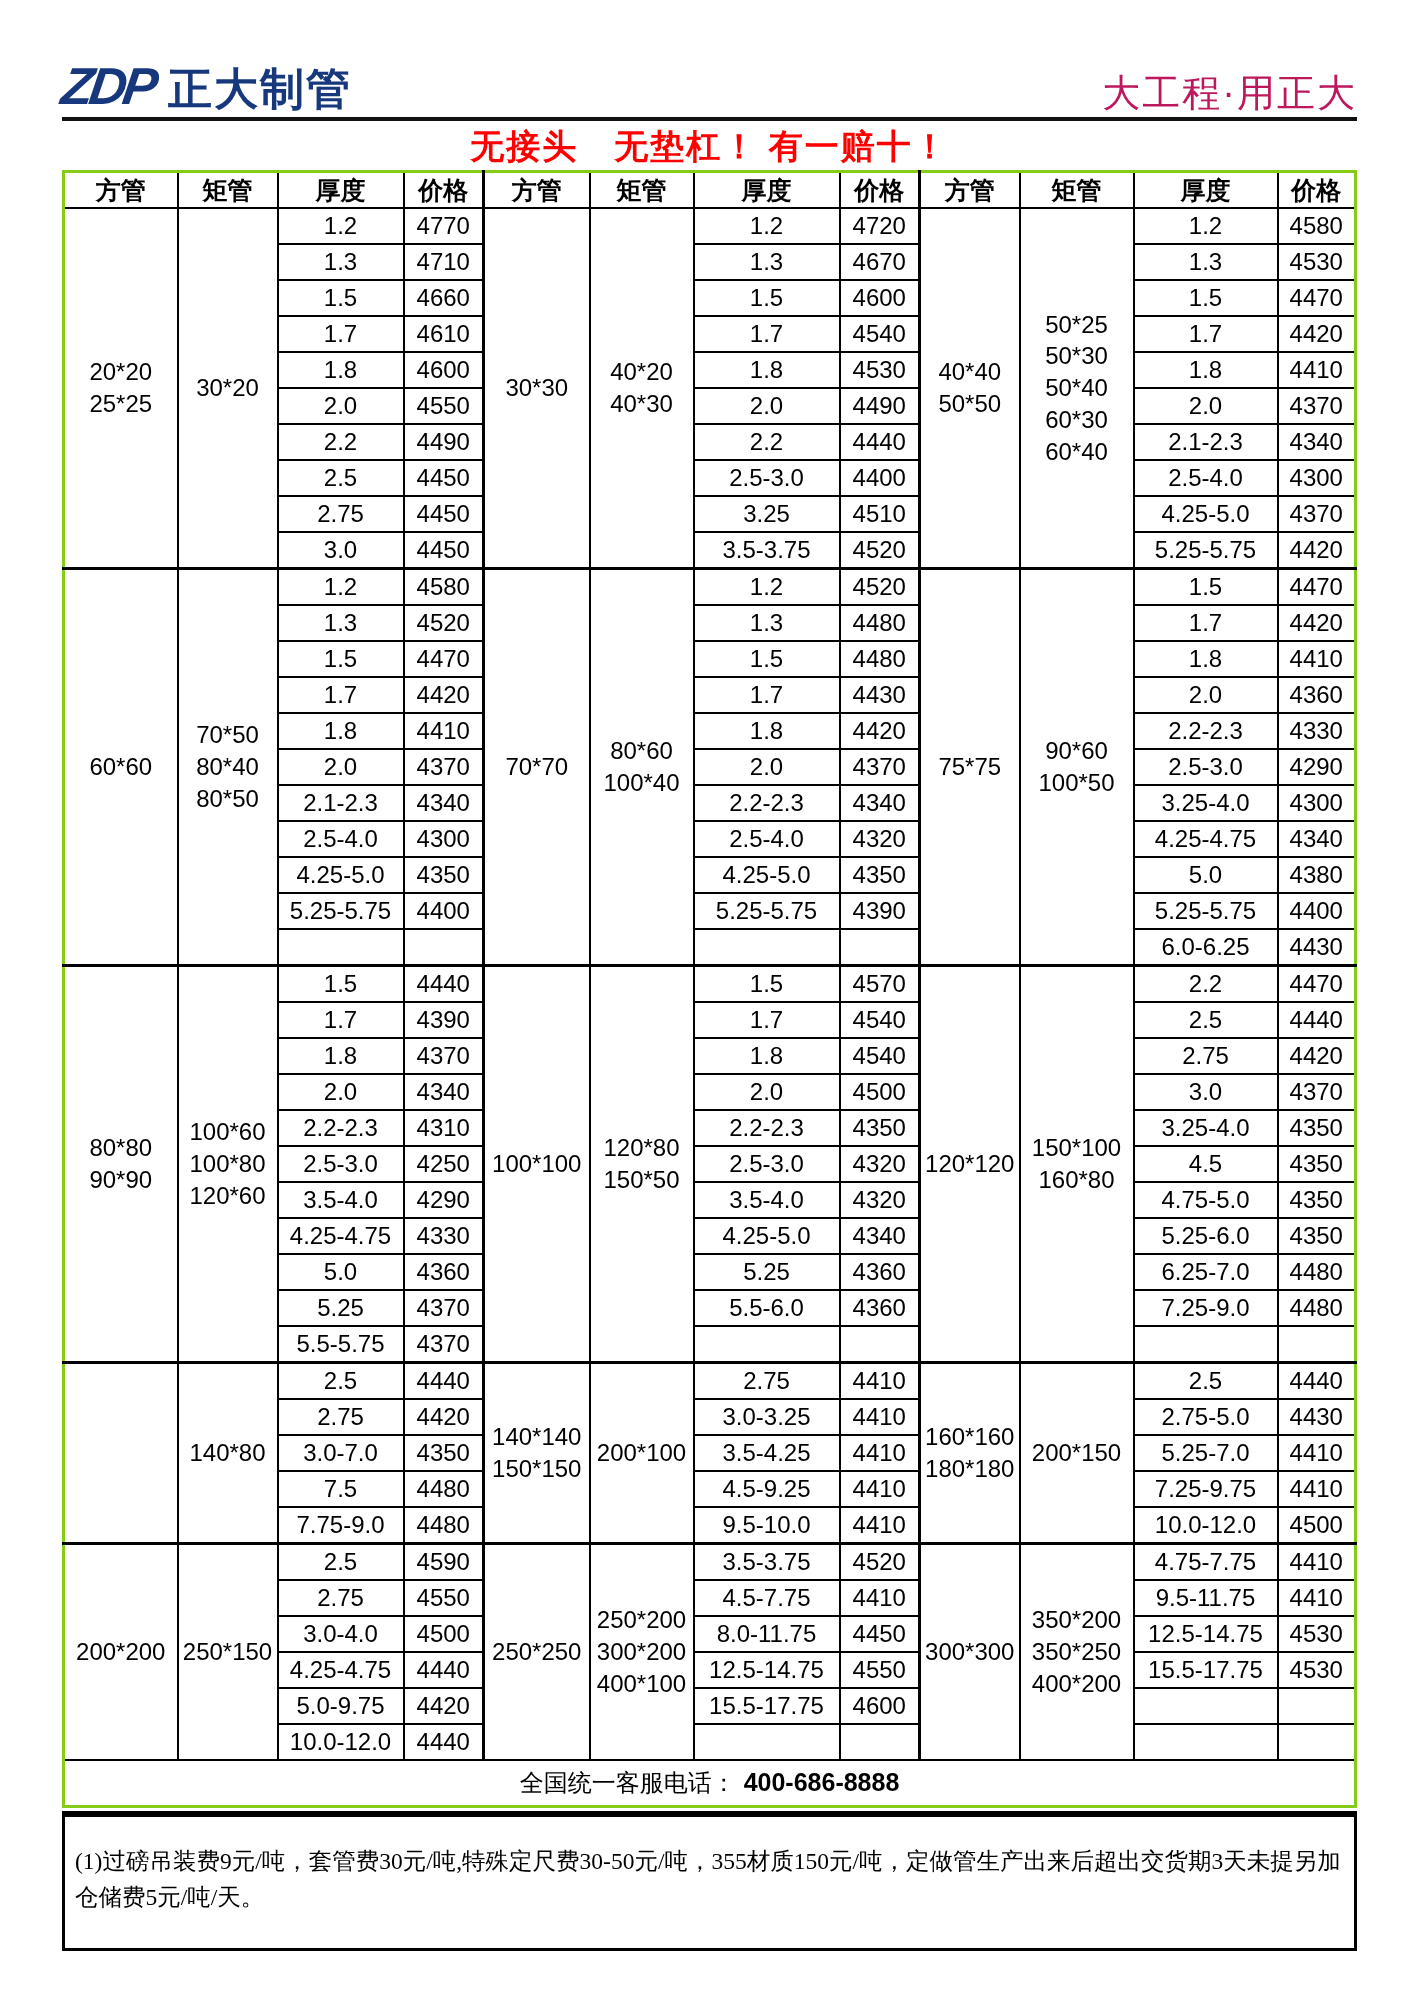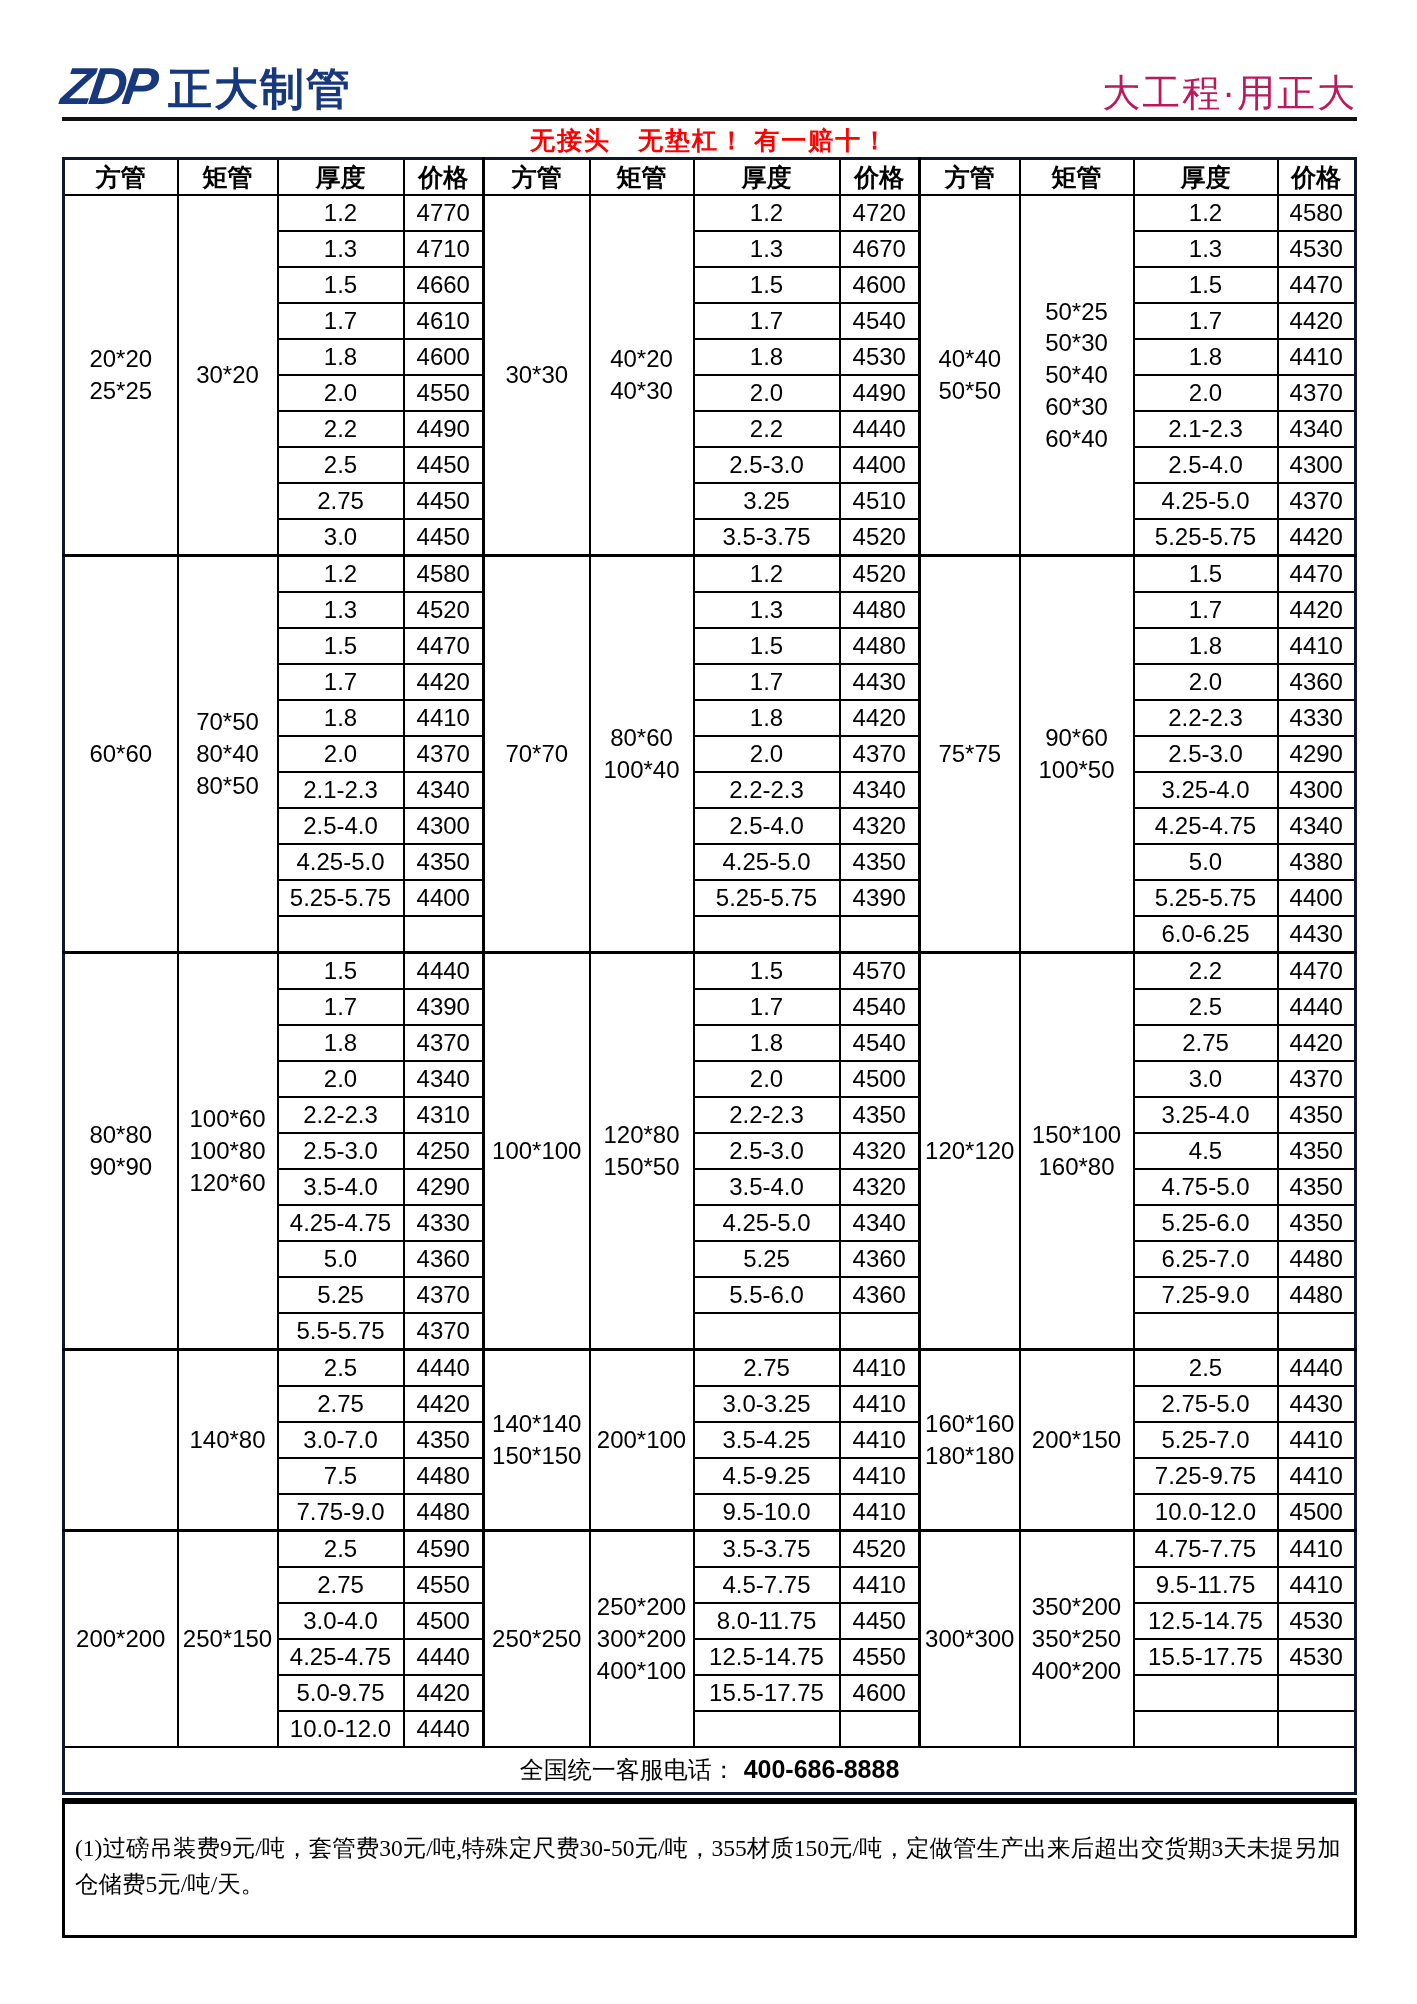--- a/index.html
+++ b/index.html
@@ -10,25 +10,25 @@
        border-bottom:4px solid #111;padding-bottom:5px;height:66px;}
   .logo{color:#17387d;display:flex;align-items:baseline;}
   .logo-zdp{font-style:italic;font-weight:900;font-size:52px;letter-spacing:-4px;
             display:inline-block;transform:skewX(-8deg);margin-right:14px;line-height:1;}
   .logo-text{font-size:44px;font-weight:900;line-height:1;letter-spacing:2px;}
   .slogan{font-size:38px;font-weight:400;color:#be185d;line-height:1;letter-spacing:2px;}
   
   .title{text-align:center;margin-top:14px;white-space:nowrap;}
   .title-main{font-size:48px;font-weight:bold;font-family:"Liberation Serif",serif;letter-spacing:14px;}
   .title-sub{font-size:23px;font-weight:bold;font-family:"Liberation Serif",serif;letter-spacing:0;}
-  .warning{text-align:center;color:#ff0000;font-size:25px;font-weight:bold;
+  .warning{text-align:center;color:#ff0000;font-size:34px;font-weight:bold;
            font-family:"Liberation Serif",serif;margin-top:3px;letter-spacing:2px;}
   .doc-line{text-align:right;font-size:21px;font-family:"Liberation Serif",serif;margin:10px 2px 6px 0;}
   
-  table{border-collapse:collapse;width:100%;table-layout:fixed;border:3px solid #0f172a;}
+  table{border-collapse:collapse;width:100%;table-layout:fixed;border:3px solid #84cc16;}
   th,td{border:2px solid #000;text-align:center;vertical-align:middle;padding:0;overflow:hidden;}
   th{height:34px;font-size:25px;font-weight:bold;font-family:"Liberation Serif",serif;}
   td{height:34px;font-size:24px;font-family:"Liberation Sans",sans-serif;}
   td.spec{white-space:pre-line;line-height:1.32;margin-left:16px;}
   .grp{border-left:3px solid #000;}
   tr.sec-top>td{border-top:3px solid #000;}
   tfoot td{height:44px;font-size:24px;font-family:"Liberation Serif",serif;}
   .phone-num{font-family:"Liberation Sans",sans-serif;font-weight:bold;margin-left:8px;font-size:25px;margin-top:48px;}
   
   .notes{border:3px solid #000;border-top-width:6px;margin-top:3px;box-sizing:border-box;

